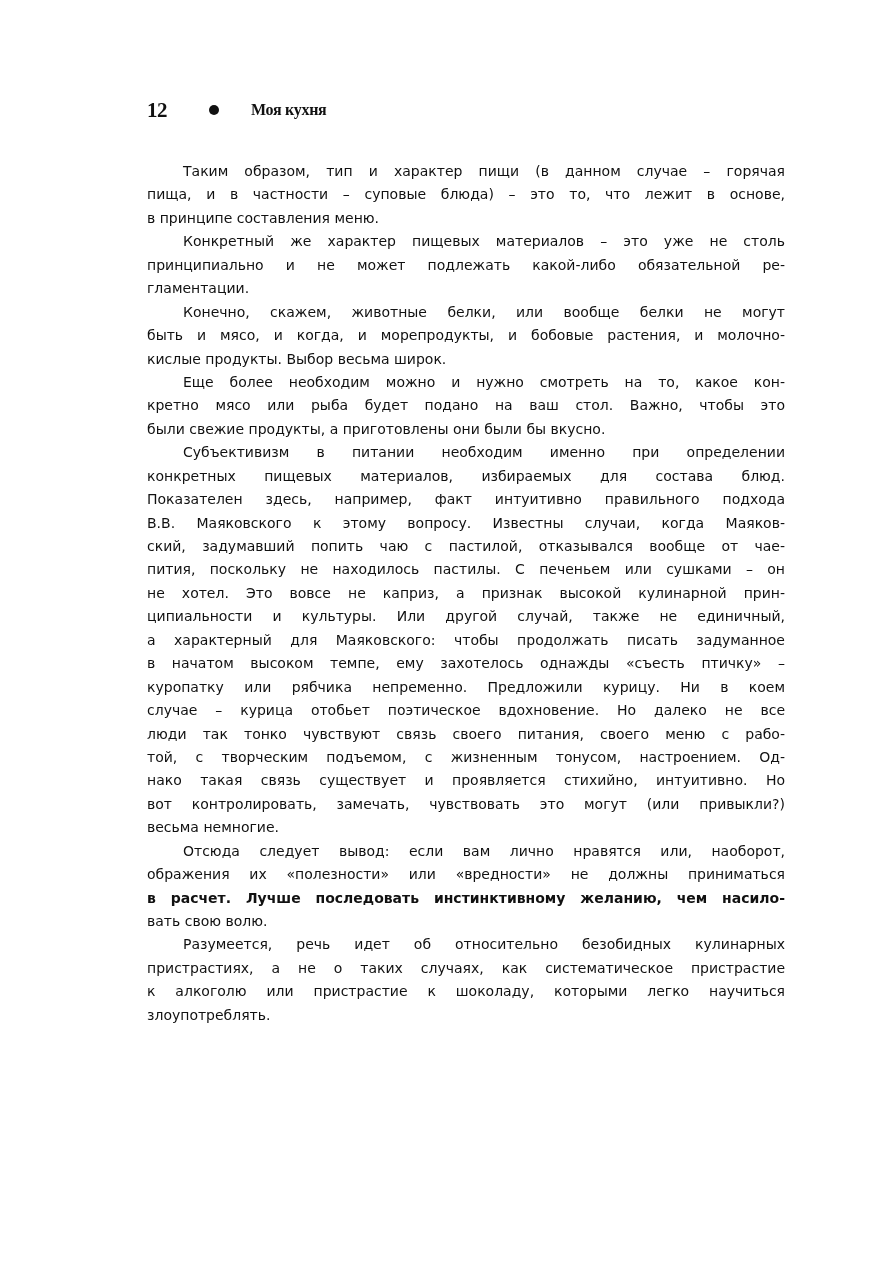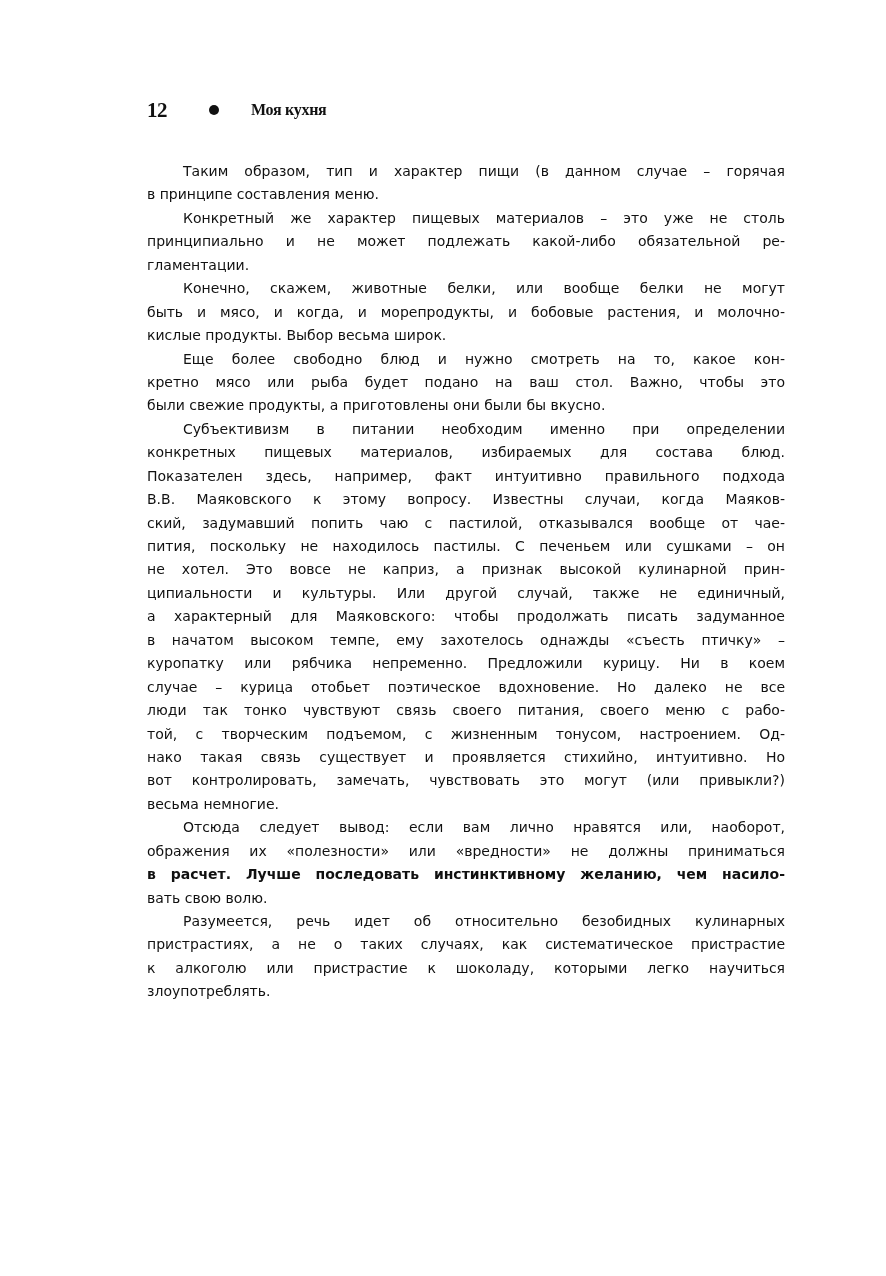--- a/index.html
+++ b/index.html
@@ -20,34 +20,35 @@
 
 <div class="header">
   <span class="page-num">12</span>
   <span class="bullet"></span>
   <span class="running-title">Моя кухня</span>
 </div>
 
 <div class="body-text" id="body-text">
     <div class="para">
       <span class="line justify indent" style="white-space: normal;">Таким образом, тип и характер пищи (в данном случае – горячая</span>
+      <span class="line justify" style="white-space: normal;">пища, и в частности – суповые блюда) – это то, что лежит в основе,</span>
       <span class="line justify last" style="white-space: nowrap;">в принципе составления меню.</span>
     </div>
     <div class="para">
       <span class="line justify indent" style="white-space: normal;">Конкретный же характер пищевых материалов – это уже не столь</span>
       <span class="line justify" style="white-space: normal;">принципиально и не может подлежать какой-либо обязательной ре-</span>
       <span class="line justify last" style="white-space: nowrap;">гламентации.</span>
     </div>
     <div class="para">
       <span class="line justify indent" style="white-space: normal;">Конечно, скажем, животные белки, или вообще белки не могут</span>
       <span class="line justify" style="white-space: normal;">быть и мясо, и когда, и морепродукты, и бобовые растения, и молочно-</span>
       <span class="line justify last" style="white-space: nowrap;">кислые продукты. Выбор весьма широк.</span>
     </div>
     <div class="para">
-      <span class="line justify indent" style="white-space: normal;">Еще более свободно блюд и нужно смотреть на то, какое кон-</span>
+      <span class="line justify indent" style="white-space: normal;">Еще более необходим можно и нужно смотреть на то, какое кон-</span>
       <span class="line justify" style="white-space: normal;">кретно мясо или рыба будет подано на ваш стол. Важно, чтобы это</span>
       <span class="line justify last" style="white-space: nowrap;">были свежие продукты, а приготовлены они были бы вкусно.</span>
     </div>
     <div class="para">
       <span class="line justify indent" style="white-space: normal;">Субъективизм в питании необходим именно при определении</span>
       <span class="line justify" style="white-space: normal;">конкретных пищевых материалов, избираемых для состава блюд.</span>
       <span class="line justify" style="white-space: normal;">Показателен здесь, например, факт интуитивно правильного подхода</span>
       <span class="line justify" style="white-space: normal;">В.В. Маяковского к этому вопросу. Известны случаи, когда Маяков-</span>
       <span class="line justify" style="white-space: normal;">ский, задумавший попить чаю с пастилой, отказывался вообще от чае-</span>
       <span class="line justify" style="white-space: normal;">пития, поскольку не находилось пастилы. С печеньем или сушками – он</span>

